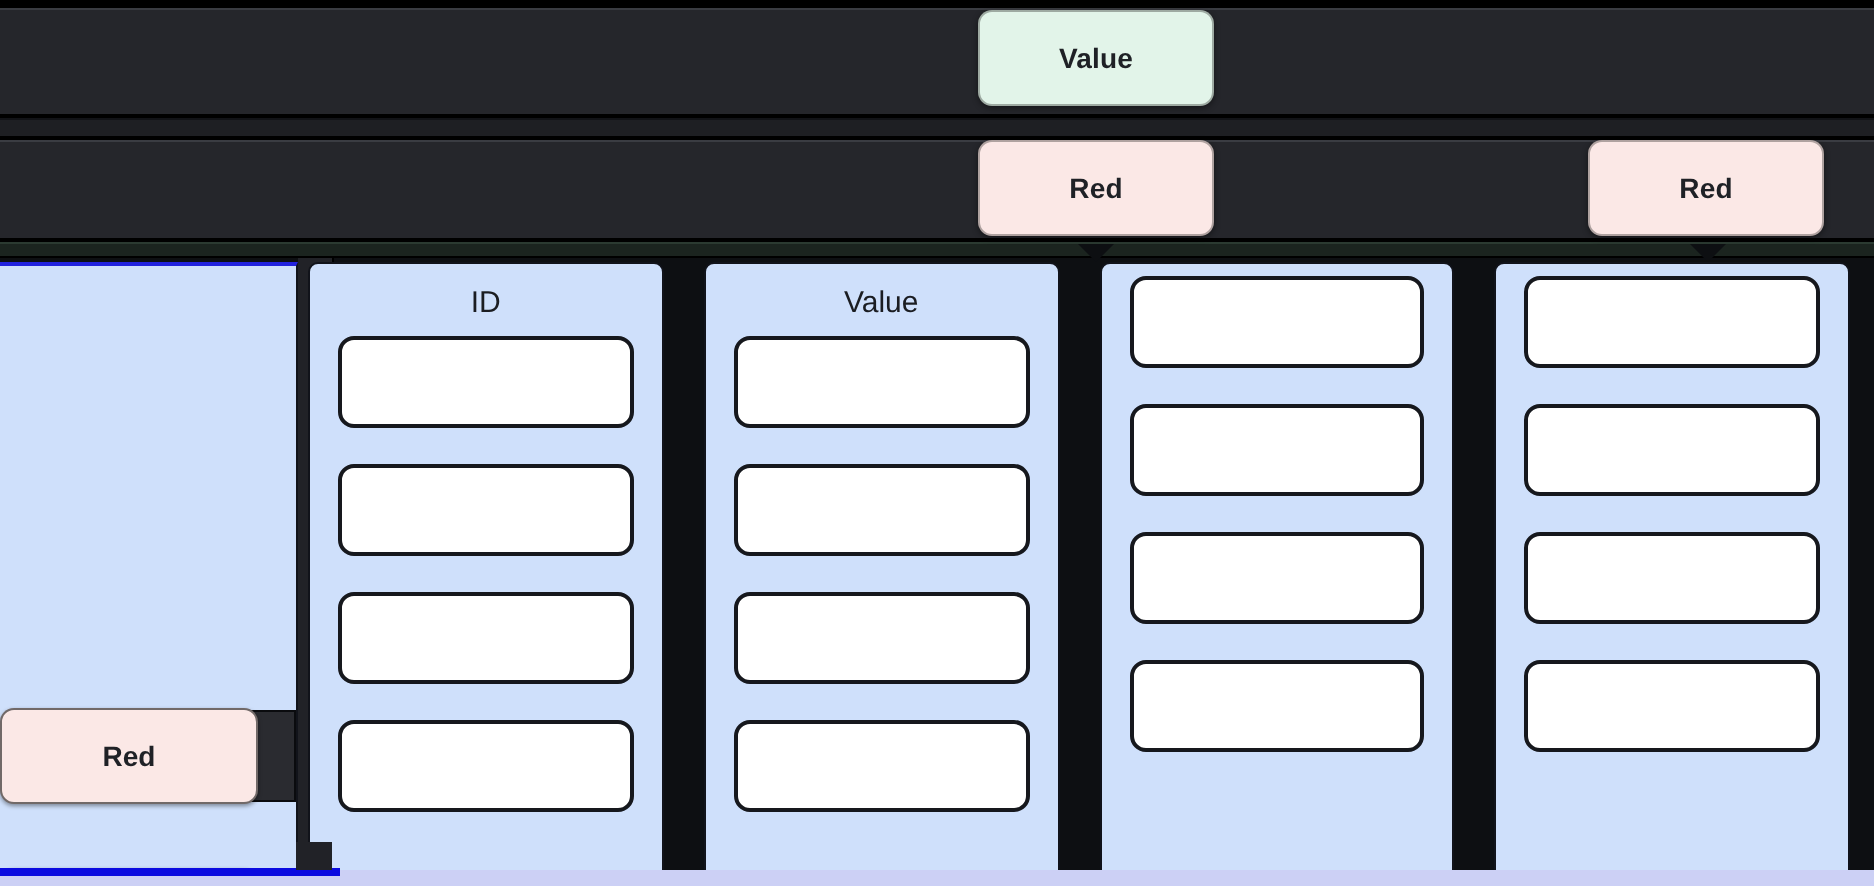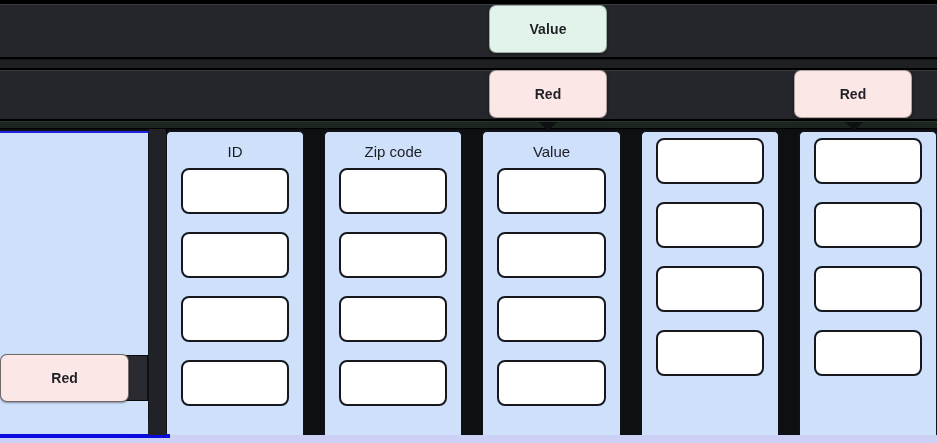--- a/index.html
+++ b/index.html
@@ -136,21 +136,21 @@
     border: 1px solid #0a0b0e;
     box-sizing: border-box;
     z-index: 3;
   }
   .tail-red   { left: 120px; top: 222px; width: 28px; height: 46px; }
   .tail-green { left: 120px; top: 302px; width: 28px; height: 46px; }
 
   
   .table-area {
     position: absolute;
-    left: 166px; top: 2px;
+    left: 154px; top: 2px;
     width: 771px; height: 312px;
     display: flex;
     gap: 20px;
   }
   .column {
     position: relative;
     flex: 1 1 0;
     background: #cfe0fb;
     box-sizing: border-box;
     border: 1px solid #11131a;
@@ -255,29 +255,20 @@
       <div class="column">
         <div class="col-header">ID</div>
         <div class="cells">
           <div class="cell"></div>
           <div class="cell"></div>
           <div class="cell"></div>
           <div class="cell"></div>
         </div>
       </div>
 
-      <div class="column">
-        <div class="col-header">Zip code</div>
-        <div class="cells">
-          <div class="cell"></div>
-          <div class="cell"></div>
-          <div class="cell"></div>
-          <div class="cell"></div>
-        </div>
-      </div>
 
       <div class="column">
         <div class="col-header">Value</div>
         <div class="cells">
           <div class="cell"></div>
           <div class="cell"></div>
           <div class="cell"></div>
           <div class="cell"></div>
         </div>
       </div>

